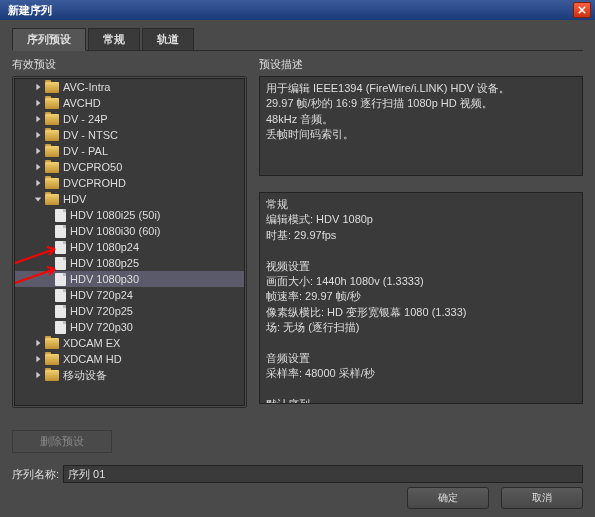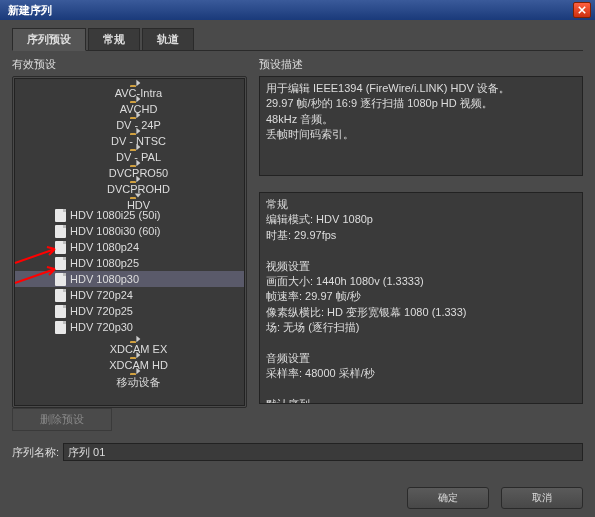--- a/index.html
+++ b/index.html
@@ -14,36 +14,36 @@
     .tab { padding: 3px 14px; font-size: 11px; color: #ddd; background: #3a3a3a; border: 1px solid #2a2a2a; border-bottom: none; margin-right: 2px; cursor: pointer; font-weight: bold; }
     .tab.active { background: #555; border-bottom: 1px solid #555; margin-bottom: -1px; }
     .columns { display: flex; gap: 12px; }
     .col-left { width: 235px; }
     .col-right { flex: 1; }
     .section-label { color: #ddd; font-size: 11px; margin-bottom: 4px; }
     .panel-border { border: 1px solid #2a2a2a; border-radius: 2px; padding: 1px; }
     .tree-panel { width: 100%; height: 328px; background: #3a3a3a; border: 1px solid #222; overflow-y: auto; overflow-x: hidden; }
     .tree-item { display: flex; align-items: center; height: 16px; font-size: 11px; color: #ddd; cursor: pointer; padding-left: 4px; white-space: nowrap; }
     .tree-item.selected { background: #5a5a6a; }
-    .tree-item.depth-1 { padding-left: 18px; flex-direction: column; }
+    .tree-item.depth-1 { padding-left: 18px; }
     .tree-item.depth-2 { padding-left: 40px; }
     .arrow { width: 10px; height: 10px; margin-right: 2px; display: inline-flex; align-items: center; justify-content: center; }
     .arrow svg { width: 8px; height: 8px; fill: #ccc; }
     .folder-ico { width: 14px; height: 11px; margin-right: 4px; background: linear-gradient(#f0d070, #c09030); border-radius: 1px; position: relative; }
     .folder-ico::before { content: ''; position: absolute; top: -2px; left: 0; width: 6px; height: 2px; background: #d0a040; border-radius: 1px 1px 0 0; }
     .file-ico { width: 11px; height: 13px; margin-right: 4px; background: #e8e8e8; border-radius: 1px; position: relative; }
     .file-ico::before { content: ''; position: absolute; top: 0; right: 0; width: 3px; height: 3px; background: #bbb; }
     .red-arrow { position: absolute; left: 0; pointer-events: none; }
     .red-arrow svg { width: 50px; height: 20px; }
     .desc-area { width: 100%; height: 100px; background: #3a3a3a; border: 1px solid #222; padding: 4px 6px; font-size: 11px; color: #ddd; line-height: 1.4; margin-bottom: 16px; overflow-y: auto; position: relative; }
     .desc-area::-webkit-scrollbar, .detail-area::-webkit-scrollbar { width: 14px; }
     .desc-area::-webkit-scrollbar-track, .detail-area::-webkit-scrollbar-track { background: #444; }
     .desc-area::-webkit-scrollbar-thumb, .detail-area::-webkit-scrollbar-thumb { background: #666; border: 1px solid #333; }
     .detail-area { width: 100%; height: 212px; background: #3a3a3a; border: 1px solid #222; padding: 4px 6px; font-size: 11px; color: #ddd; line-height: 1.4; overflow-y: auto; }
-    .del-btn-row { margin-top: 0; }
+    .del-btn-row { margin-top: 22px; }
     .del-btn { width: 100px; padding: 3px 0; font-size: 11px; color: #888; background: #4a4a4a; border: 1px solid #3a3a3a; cursor: default; }
     .name-row { display: flex; align-items: center; margin-top: 12px; gap: 4px; }
     .name-label { color: #ddd; font-size: 11px; white-space: nowrap; }
     .name-input { flex: 1; background: #3a3a3a; border: 1px solid #222; color: #ddd; font-size: 11px; padding: 2px 4px; height: 18px; }
     .footer { position: absolute; bottom: 8px; right: 12px; display: flex; gap: 12px; }
     .footer-btn { width: 82px; padding: 3px 0; font-size: 10px; color: #ddd; background: linear-gradient(#5a5a5a, #484848); border: 1px solid #2a2a2a; border-radius: 3px; cursor: pointer; }
   </style>
 </head>
 <body>
 

